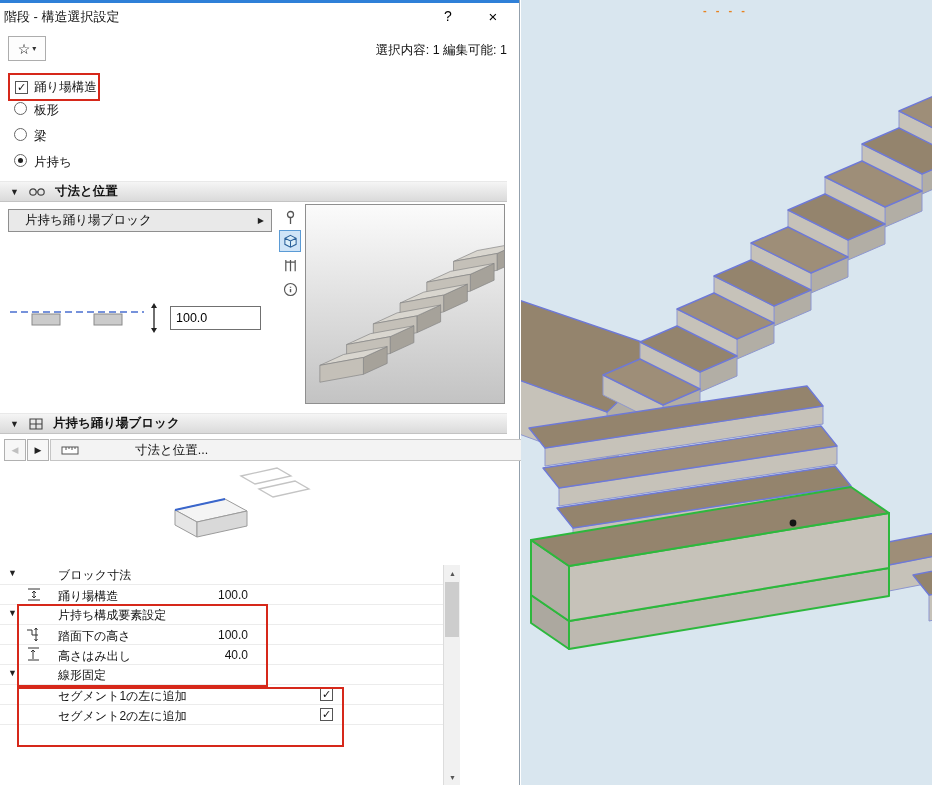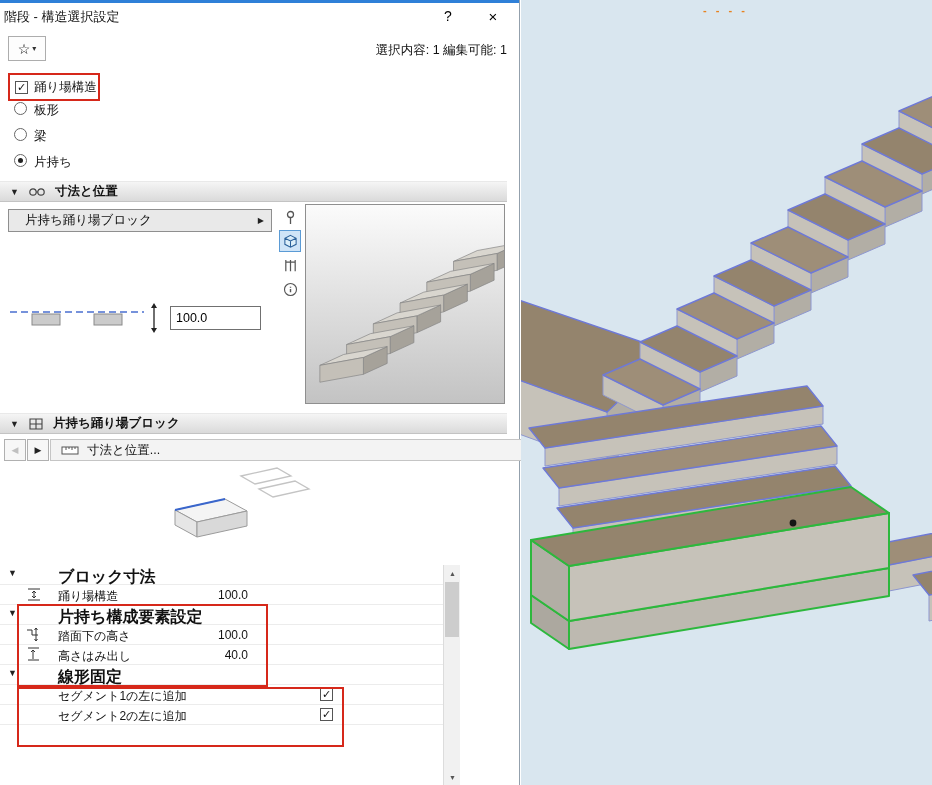--- a/index.html
+++ b/index.html
@@ -62,32 +62,32 @@
 
   .dimdiag { position:absolute; left:8px; top:300px; width:154px; height:36px; }
   .diminput { position:absolute; left:170px; top:306px; width:91px; height:24px;
               border:1px solid #707070; font:12.5px "Liberation Sans",sans-serif; padding-left:5px; }
 
   .navbtn { position:absolute; top:439px; width:22px; height:22px; border:1px solid #b0b0b0;
             background:#f7f7f7; font-size:9px; display:flex; align-items:center; justify-content:center;
             cursor:pointer; font-family:inherit; }
   .navprev { left:4px; color:#c0c0c0; } .navnext { left:27px; color:#222; }
   .tabbar { position:absolute; left:50px; top:439px; width:491px; height:22px; background:#f3f3f3;
-            border:1px solid #c5c5c5; display:flex; align-items:center; cursor:pointer; }
+            border:1px solid #c5c5c5; display:flex; align-items:center; cursor:pointer;gap:48px; }
   .tabbar .ticon { margin-left:10px; display:flex; }
   .tabbar .tlabel { margin-left:8px; font-size:12.5px; }
   .tabbar .tcaret { position:absolute; right:8px; font-size:8px; color:#222; }
 
   .sketch { position:absolute; left:145px; top:462px; width:190px; height:100px; }
 
   
   .tbl { position:absolute; left:0; top:565px; width:443px; height:220px; }
   .trow { position:relative; height:20px; border-bottom:1px solid #ececec; }
   .trow .exp { position:absolute; left:8px; top:3px; font-size:9px; color:#222; }
-  .glabel { position:absolute; left:58px; top:2px; font-weight:bold; font-size:16px; }
+  .glabel { position:absolute; left:58px; top:2px; font-weight:normal; font-size:12px; }
   .ricon { position:absolute; left:26px; top:2px; width:22px; height:15px; }
   .ricon svg { display:block; }
   .rlabel { position:absolute; left:58px; top:3px; font-size:12px; }
   .rvalue { position:absolute; left:158px; top:3px; width:90px; text-align:right; font-size:12px;
             cursor:text; }
   .rcheck { position:absolute; left:320px; top:3px; width:13px; height:13px; border:1px solid #555;
             font-size:11px; line-height:11px; text-align:center; font-weight:bold; cursor:pointer; }
 
   .vscroll { position:absolute; left:443px; top:565px; width:17px; height:220px; background:#f1f1f1;
              border-left:1px solid #dcdcdc; }

